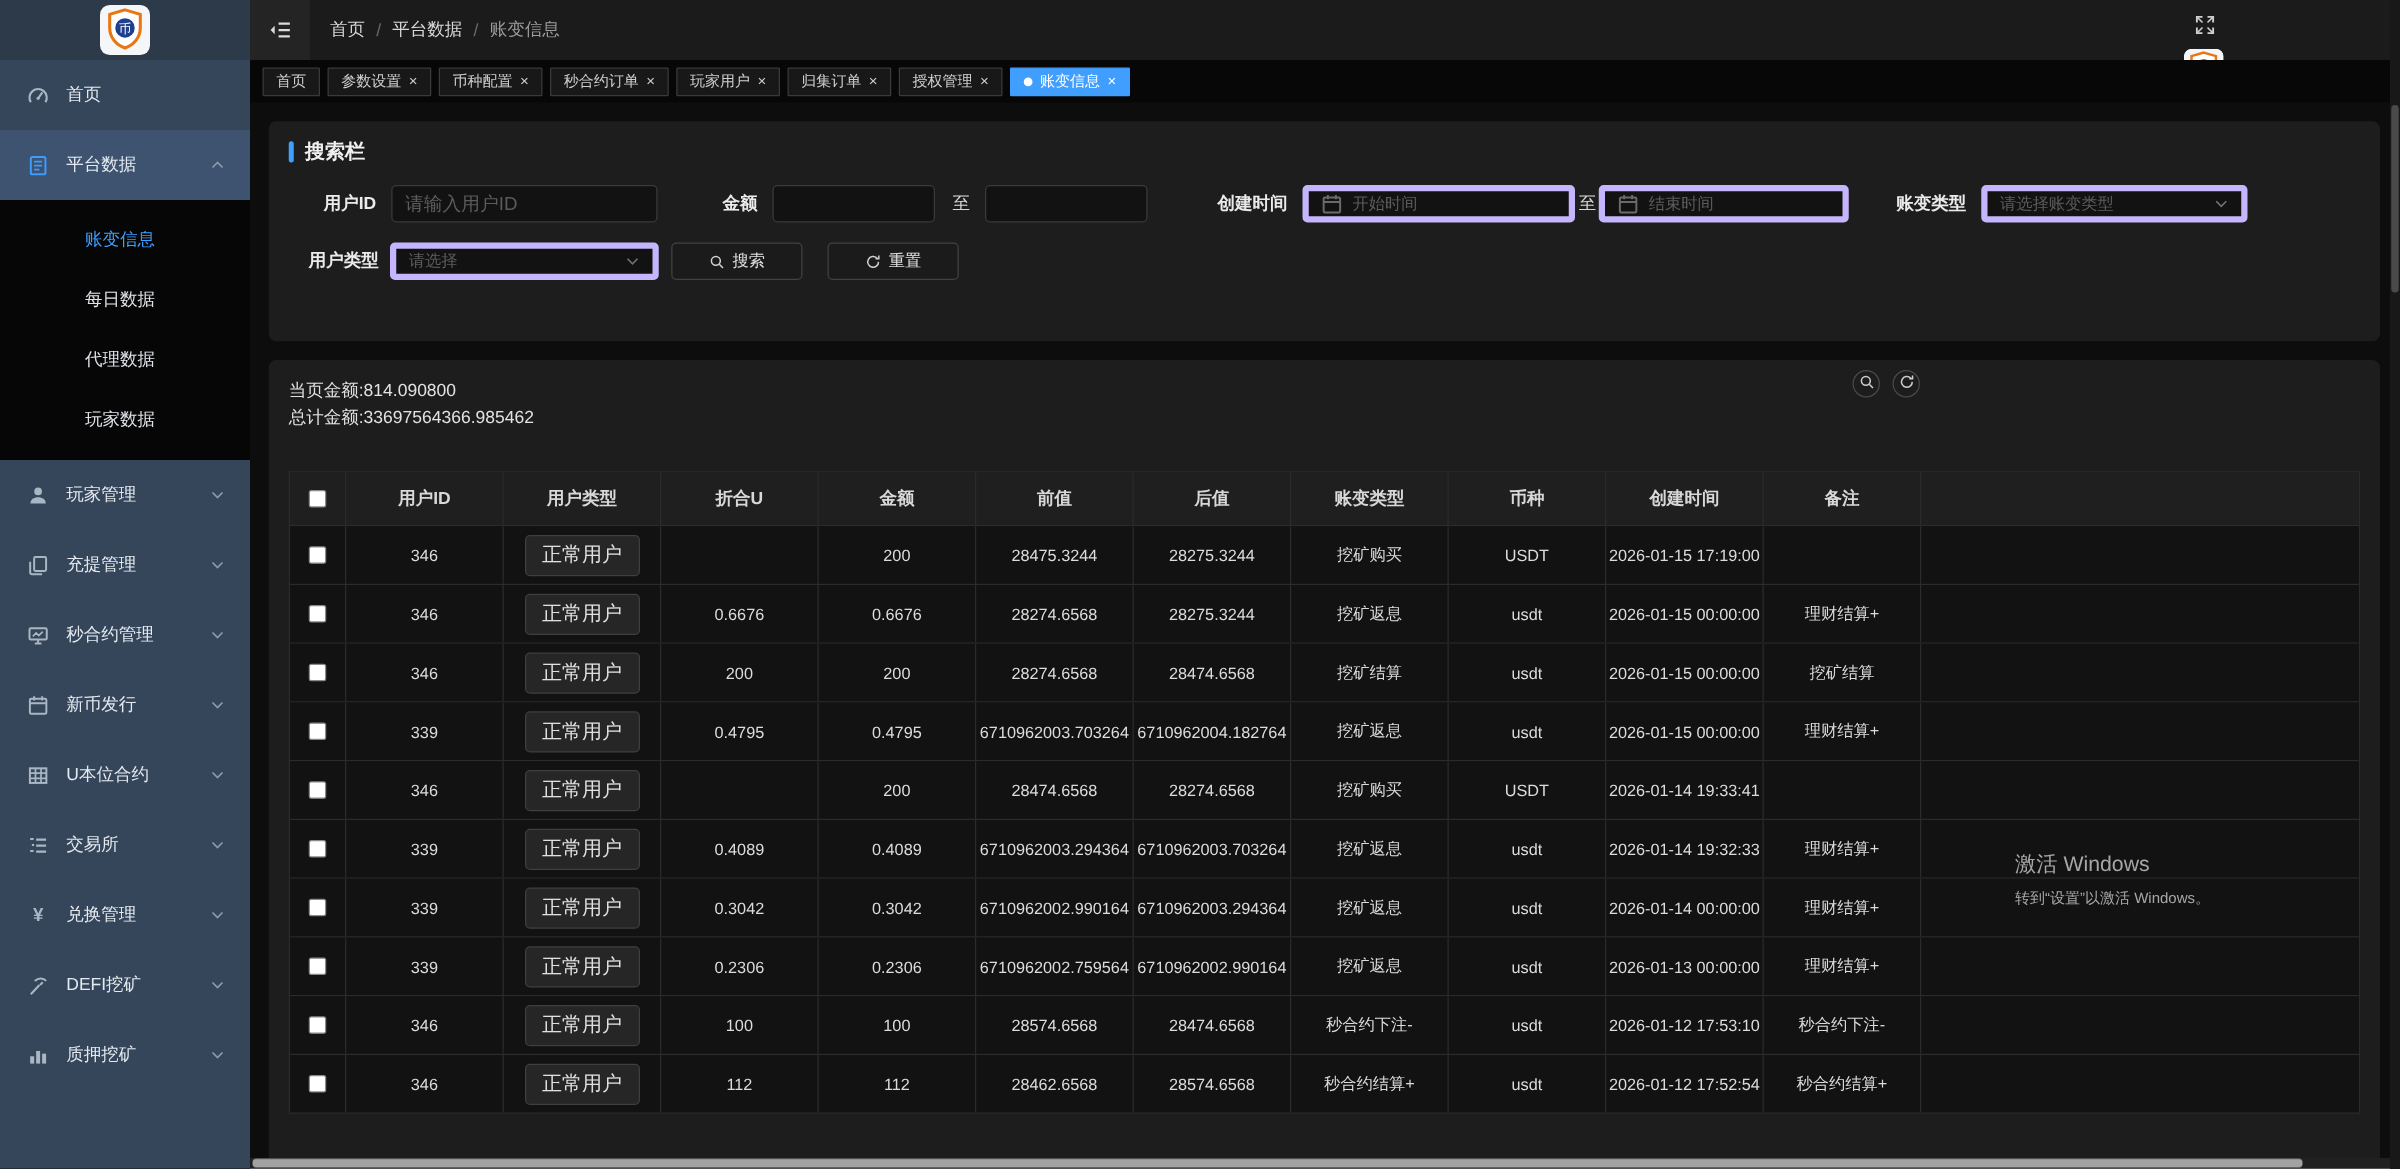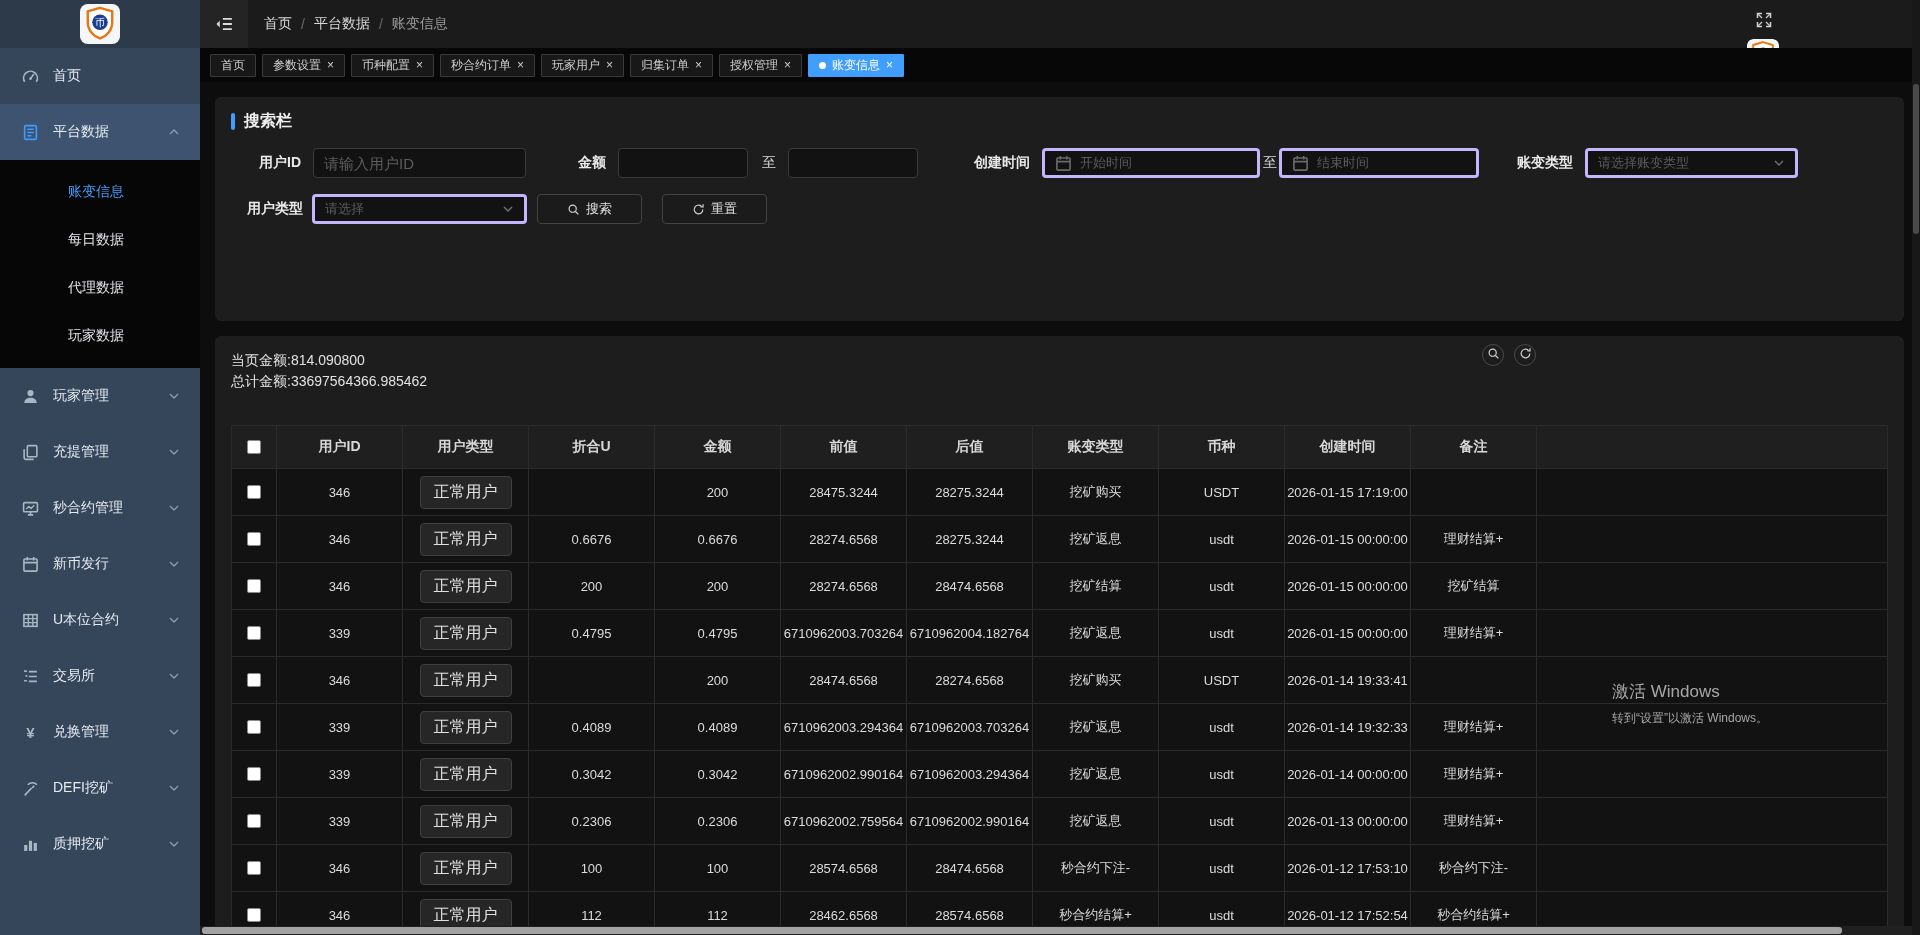--- a/index.html
+++ b/index.html
@@ -43,33 +43,33 @@
   .tab { height:23px; display:flex; align-items:center; gap:6px; padding:0 10px; background:#181818;
     border:1px solid #3a3a3a; color:#cfcfcf; font-size:12px; cursor:pointer; border-radius:1px; }
   .tab .tclose { font-size:12px; line-height:1; cursor:pointer; }
   .tab.active { background:#409eff; border-color:#409eff; color:#fff; }
   .tab .tdot { width:7px; height:7px; border-radius:50%; background:#fff; }
 
   .content { flex:1; background:#0d0d0d; padding:15px 16px 0 15px; overflow:hidden; }
 
   
   .panel { background:#1d1d1d; border-radius:6px; }
-  .search-panel { height:224px; padding:14px 0 0 16px; margin-bottom:15px; }
+  .search-panel { height:176px; padding:14px 0 0 16px; margin-bottom:15px; }
   .panel-title { display:flex; align-items:center; gap:9px; }
   .title-bar { width:4px; height:17px; background:#409eff; border-radius:2px; }
   .panel-title span { font-size:16px; font-weight:bold; color:#f0f0f0; }
   .form-row { display:flex; align-items:center; padding-left:10px; }
   .row1 { margin-top:16px; }
   .row2 { margin-top:16px; }
   .flabel { font-weight:bold; font-size:14px; color:#eaeaea; text-align:right; flex-shrink:0; }
   .lw60 { width:60px; } .lw32 { width:32px; } .lw62 { width:62px; }
   .ipt { height:30px; background:#121212; border:1px solid #3a3a3a; border-radius:4px; color:#fde047;
     padding:0 10px; font-size:15px; outline:none; }
   .ipt::placeholder { color:#5c5c5c; }
-  .pseudo { height:30px; background:#121212; border:3px solid #c4b5fd; border-radius:4px; color:#5c5c5c;
+  .pseudo { height:30px; background:#121212; border:5px solid #c4b5fd; border-radius:4px; color:#5c5c5c;
     font-size:13px; display:flex; align-items:center; gap:8px; padding:0 10px; cursor:pointer; }
   .pseudo .ph { flex:1; white-space:nowrap; overflow:hidden; }
   .pseudo .sel-chev { color:#707070; display:flex; }
   .cal-ic { color:#6a6a6a; display:flex; flex-shrink:0; }
   .to-label { font-size:14px; color:#d8d8d8; flex-shrink:0; }
   .btn { height:30px; padding:0 29px; background:#1b1b1b; border:1px solid #424242; border-radius:4px;
     color:#e2e2e2; font-size:13px; display:flex; align-items:center; gap:6px; cursor:pointer; }
   .btn .bic { display:flex; color:#d0d0d0; }
 
   

